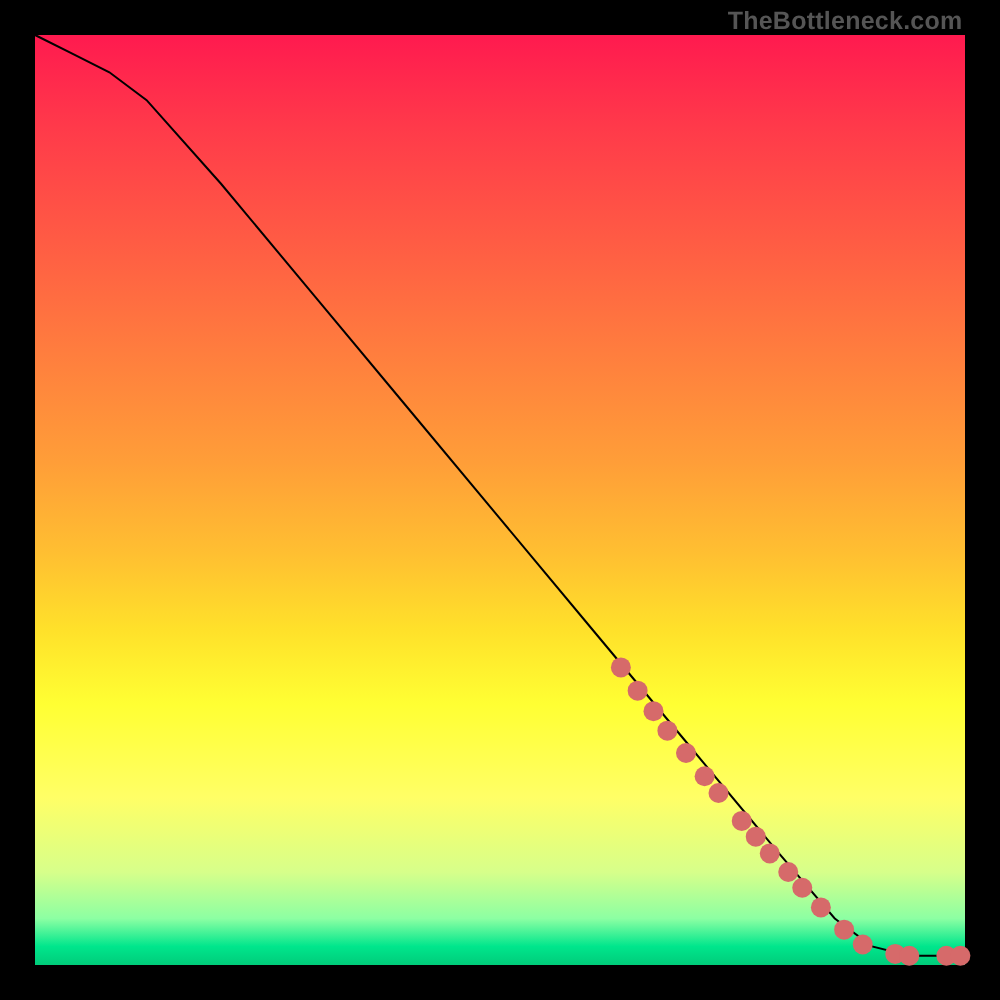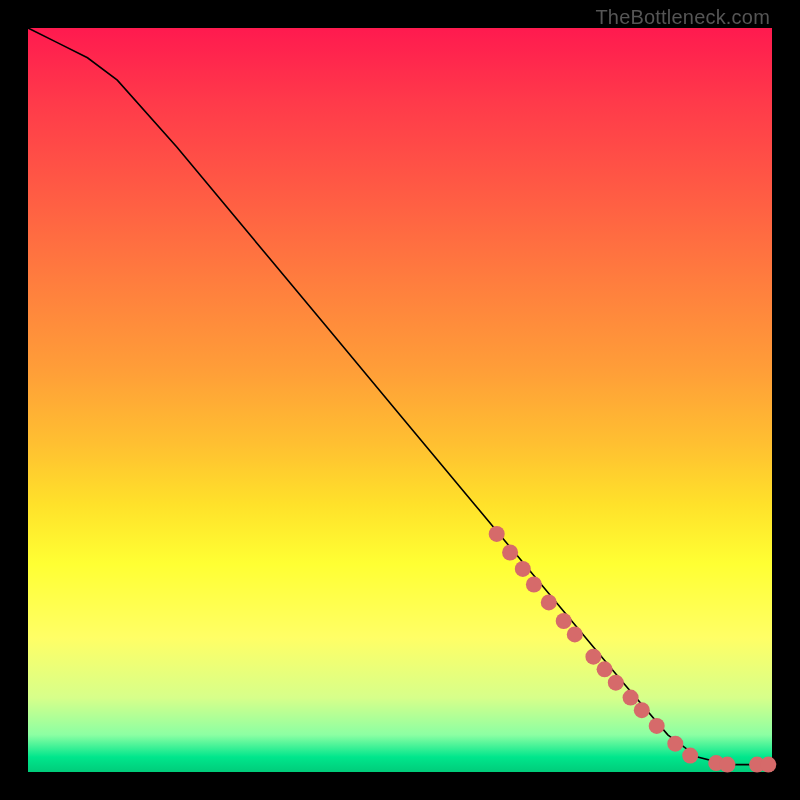--- a/index.html
+++ b/index.html
@@ -40,21 +40,21 @@
       #00cc7a 100%
     );
   }
   .watermark {
     position: absolute;
     top: 6px;
     right: 30px;
     color: #555;
     font-size: 20px;
     letter-spacing: 0.2px;
-    font-weight: 400;
+    font-weight: 700;
     user-select: none;
   }
   svg.curve {
     position: absolute;
     left: 0;
     top: 0;
     width: 744px;
     height: 744px;
     overflow: visible;
   }

